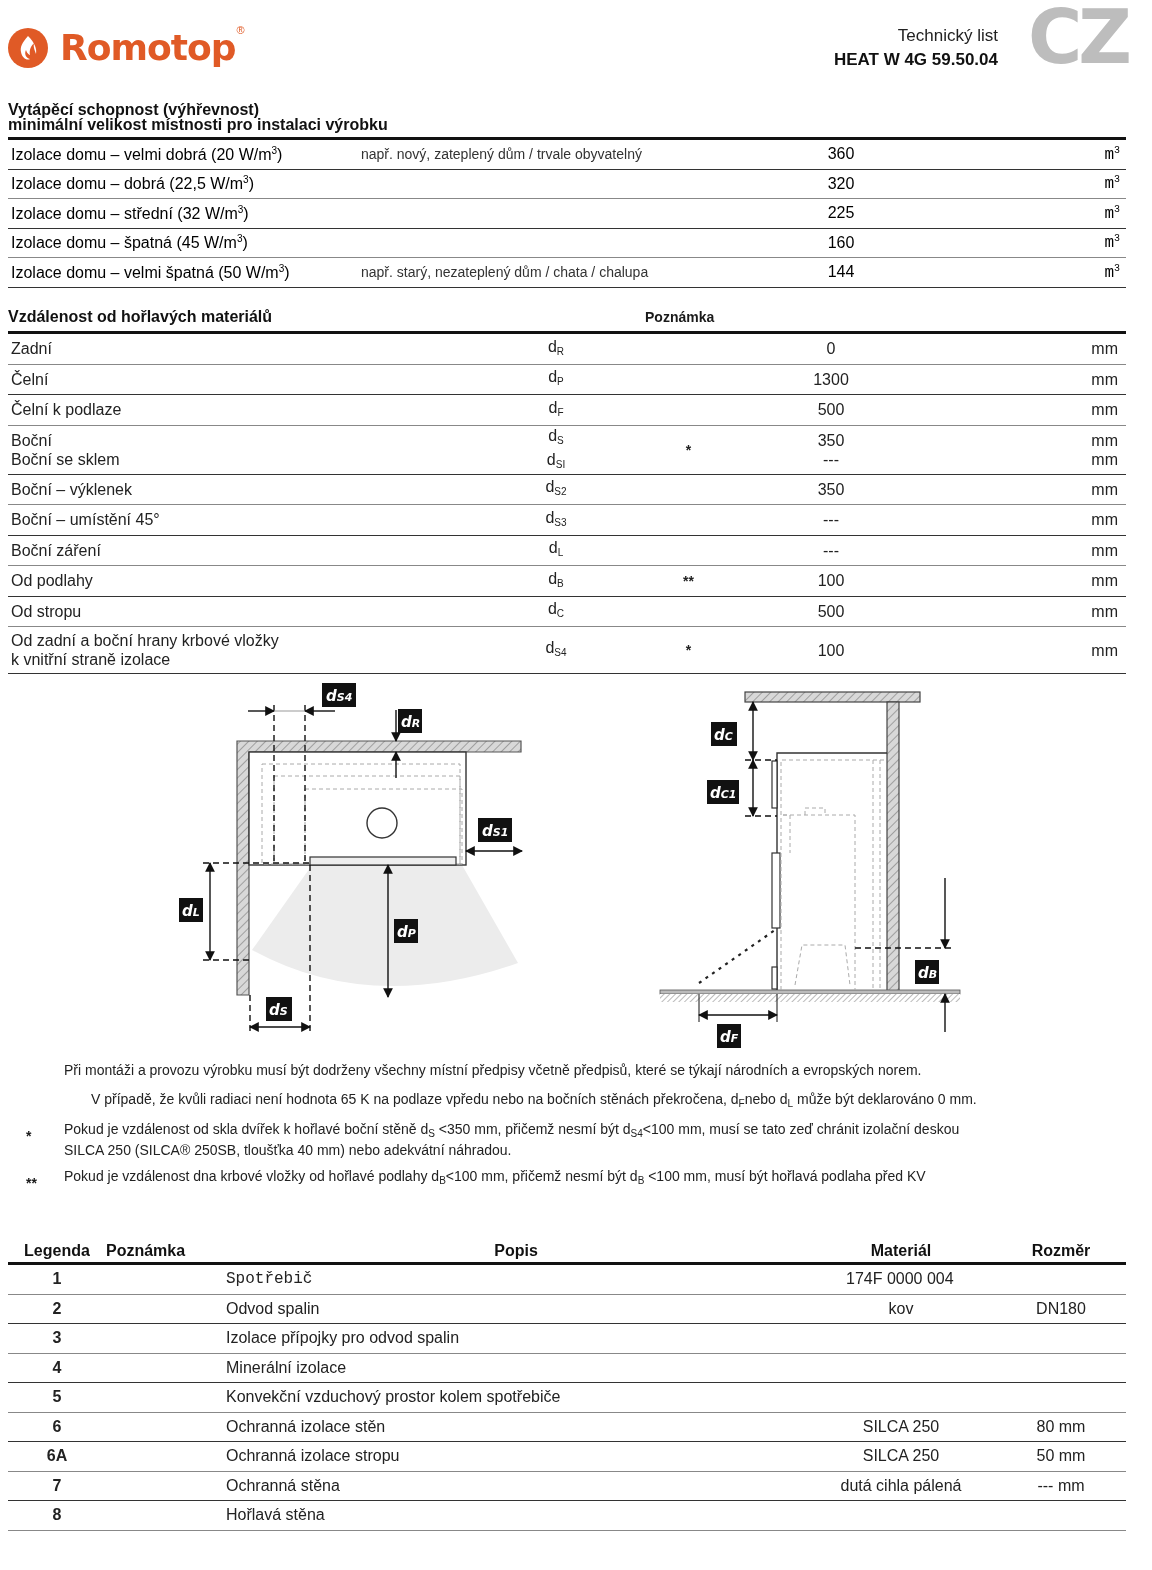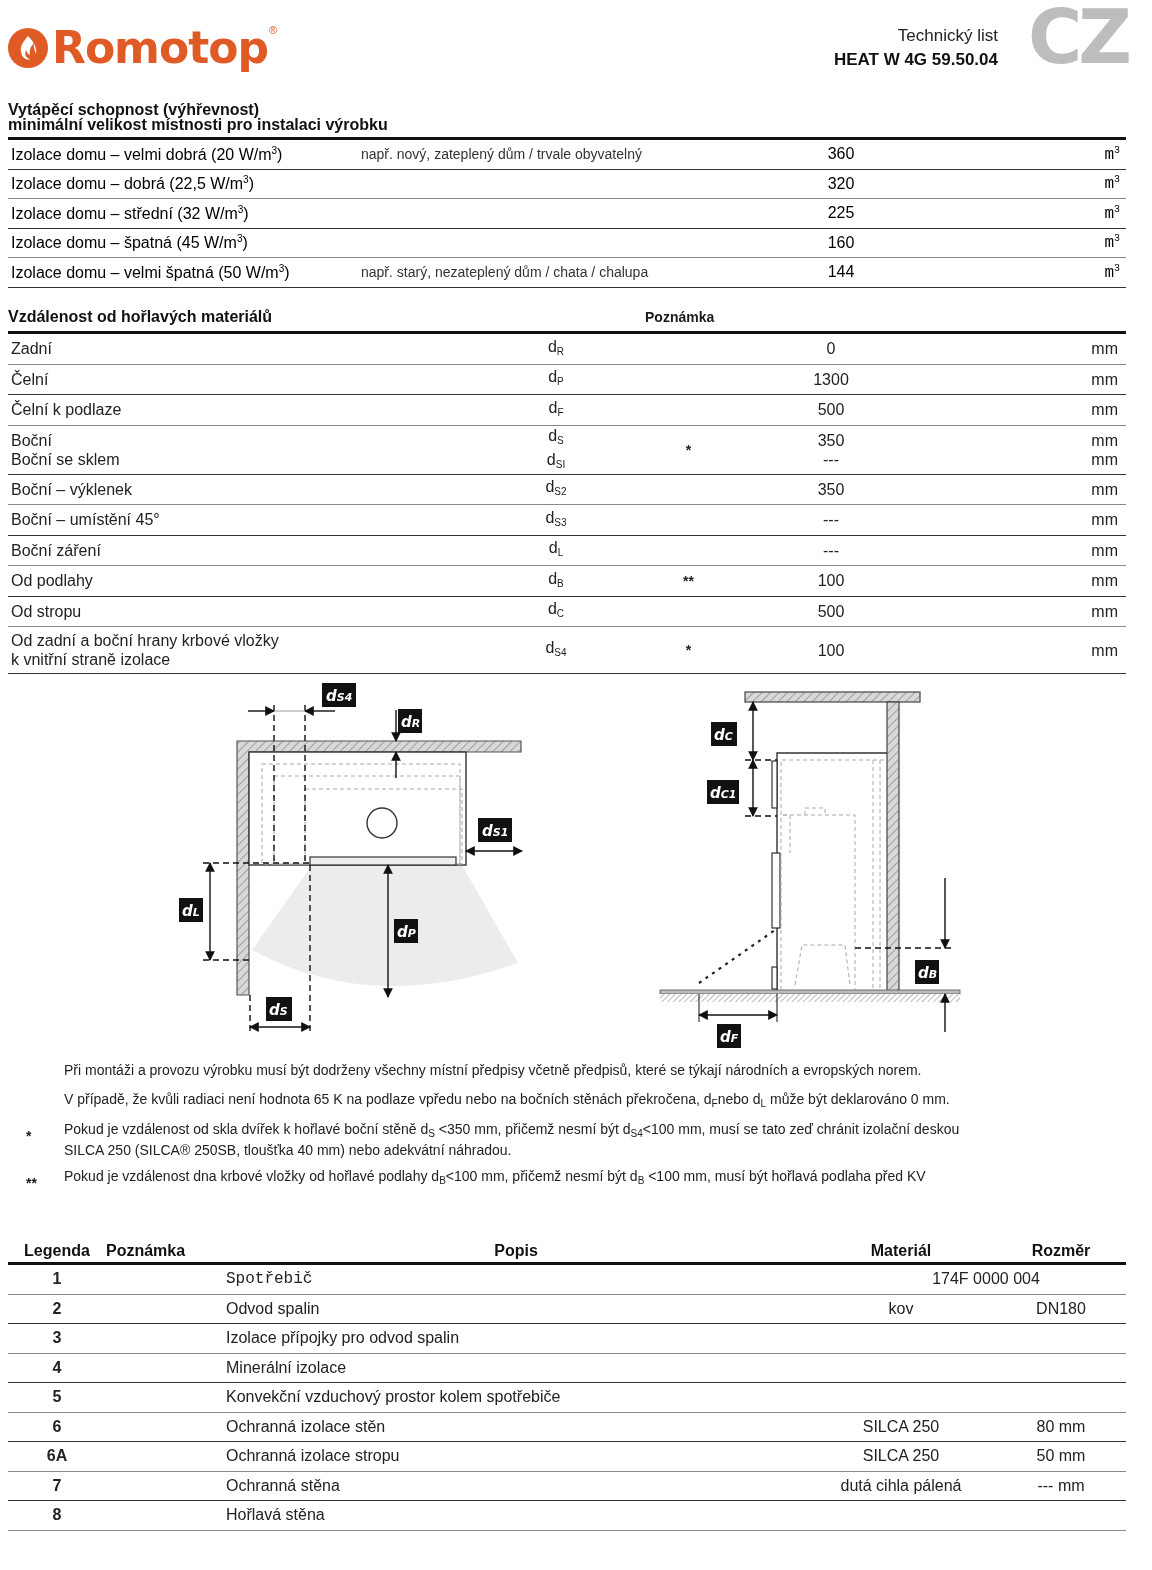--- a/index.html
+++ b/index.html
@@ -2,21 +2,21 @@
 <html><head>
 <meta charset="utf-8">
 <style>
   html, body { margin:0; padding:0; background:#fff; }
   body { width:1152px; height:1570px; position:relative; font-family:"Liberation Sans", sans-serif; color:#1a1a1a; overflow:hidden; }
   .abs { position:absolute; }
 
   
   .logo { left:8px; top:22px; height:52px; display:flex; align-items:center; }
   .logo-mark { width:40px; height:40px; border-radius:50%; background:var(--brand); position:relative; }
-  .logo-text { font-family:"DejaVu Sans", sans-serif; font-weight:bold; font-size:44px; color:var(--brand); margin-left:4px; letter-spacing:-1px; line-height:1; }
+  .logo-text { font-family:"DejaVu Sans", sans-serif; font-weight:bold; font-size:36px; color:var(--brand); margin-left:12px; letter-spacing:-1px; line-height:1; }
   .logo-reg { font-size:11px; color:var(--brand); align-self:flex-start; margin-top:2px; margin-left:1px; }
   .doc-type { right:154px; top:26px; font-size:17px; color:#222; text-align:right; }
   .doc-model { right:154px; top:50px; font-size:17px; font-weight:bold; color:#111; text-align:right; }
   .lang { right:24px; top:0px; font-family:"DejaVu Sans", sans-serif; font-weight:bold; font-size:74px; color:#bdbdbd; letter-spacing:-4px; line-height:1; }
 
   .sec-title { left:8px; font-weight:bold; font-size:16px; color:#111; }
   .sec-sub { left:8px; font-weight:bold; font-size:16px; color:#111; }
 
   table { border-collapse:collapse; position:absolute; left:8px; width:1118px; }
   td, th { padding:0; font-weight:normal; }
@@ -398,21 +398,21 @@
       <rect x="260" y="280" width="24" height="24" fill="#111"></rect>
       <text x="263" y="298" fill="#fff" font-size="15" font-style="italic" font-weight="bold" font-family="DejaVu Sans, sans-serif"><tspan>d</tspan><tspan font-size="11">B</tspan></text>
     </g>
   <g>
       <rect x="62" y="344" width="24" height="24" fill="#111"></rect>
       <text x="65" y="362" fill="#fff" font-size="15" font-style="italic" font-weight="bold" font-family="DejaVu Sans, sans-serif"><tspan>d</tspan><tspan font-size="11">F</tspan></text>
     </g>
 </svg>
 
 <div class="abs note" style="top:1062px;">Při montáži a provozu výrobku musí být dodrženy všechny místní předpisy včetně předpisů, které se týkají národních a evropských norem.</div>
-<div class="abs note" style="top:1091px;">
+<div class="abs note" style="top:1091px;margin-left:27px;">
   <span>V případě, že kvůli radiaci není hodnota 65 K na podlaze vpředu nebo na bočních stěnách překročena, </span>d<sub>F</sub><span>nebo </span>d<sub>L</sub><span> může být deklarováno 0 mm.</span>
 </div>
 <div class="abs star" style="top:1128px;">*</div>
 <div class="abs note" style="top:1121px;">
   <span>Pokud je vzdálenost od skla dvířek k hořlavé boční stěně </span>d<sub>S</sub><span> &lt;350 mm, přičemž nesmí být </span>d<sub>S4</sub><span>&lt;100 mm, musí se tato zeď chránit izolační deskou</span><br>
   <span>SILCA 250 (SILCA® 250SB, tloušťka 40 mm) nebo adekvátní náhradou.</span>
 </div>
 <div class="abs star" style="top:1175px;">**</div>
 <div class="abs note" style="top:1168px;">
   <span>Pokud je vzdálenost dna krbové vložky od hořlavé podlahy </span>d<sub>B</sub><span>&lt;100 mm, přičemž nesmí být </span>d<sub>B</sub><span> &lt;100 mm, musí být hořlavá podlaha před KV</span><br>
@@ -426,21 +426,21 @@
       <th class="c3">Popis</th>
       <th class="c4">Materiál</th>
       <th class="c5">Rozměr</th>
     </tr>
   </thead>
   <tbody id="leg-body">
       <tr class="r">
         <td class="c1" style="border-top: 3px solid rgb(17, 17, 17);">1</td>
         <td class="c2" style="border-top: 3px solid rgb(17, 17, 17);"></td>
         <td class="c3" style="border-top: 3px solid rgb(17, 17, 17); font-family: Liberation Mono, monospace;">Spotřebič</td>
-        <td colspan="2" style="text-align: center; padding-left: 40px; border-top: 3px solid rgb(17, 17, 17);">174F 0000 004</td>
+        <td colspan="2" style="text-align: left; padding-left: 40px; border-top: 3px solid rgb(17, 17, 17);">174F 0000 004</td>
       </tr>
       <tr class="r dark">
         <td class="c1">2</td>
         <td class="c2"></td>
         <td class="c3">Odvod spalin</td>
         <td class="c4">kov</td>
         <td class="c5">DN180</td>
       </tr>
       <tr class="r">
         <td class="c1">3</td>

